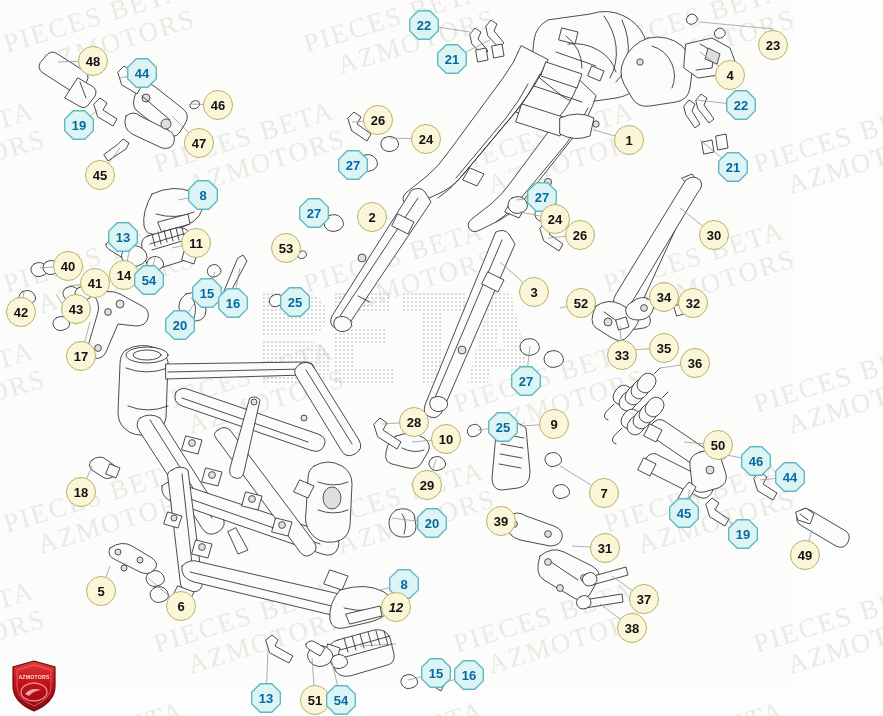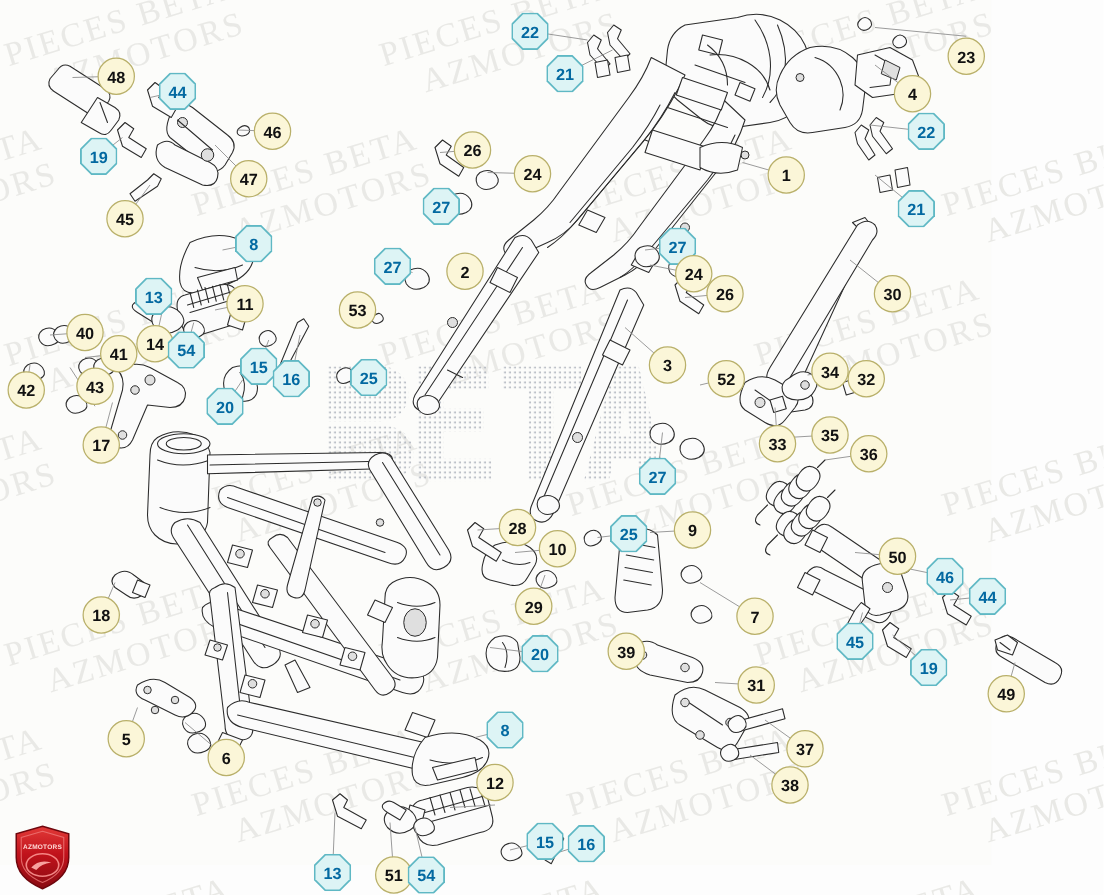--- a/index.html
+++ b/index.html
@@ -830,21 +830,21 @@
       <div class="badge y" style="left: 590px; top: 533px;">31</div>
       <div class="badge y" style="left: 86px; top: 576px;">5</div>
       <div class="badge y" style="left: 629px; top: 584px;">37</div>
       <div class="badge y" style="left: 166px; top: 591px;">6</div>
       <div class="oct-wrap" style="left: 389px; top: 569px;">
         <div class="oct-out"></div>
         <div class="oct-in"></div>
         <div class="oct-tx">8</div>
       </div>
       <div class="badge y" style="left: 617px; top: 613px;">38</div>
-      <div class="badge y" style="left: 381px; top: 611px;">12</div>
+      <div class="badge y" style="left: 381px; top: 592px; font-style: italic;">12</div>
       <div class="oct-wrap" style="left: 251px; top: 683px;">
         <div class="oct-out"></div>
         <div class="oct-in"></div>
         <div class="oct-tx">13</div>
       </div>
       <div class="badge y" style="left: 300px; top: 685px;">51</div>
       <div class="oct-wrap" style="left: 326px; top: 685px;">
         <div class="oct-out"></div>
         <div class="oct-in"></div>
         <div class="oct-tx">54</div>

